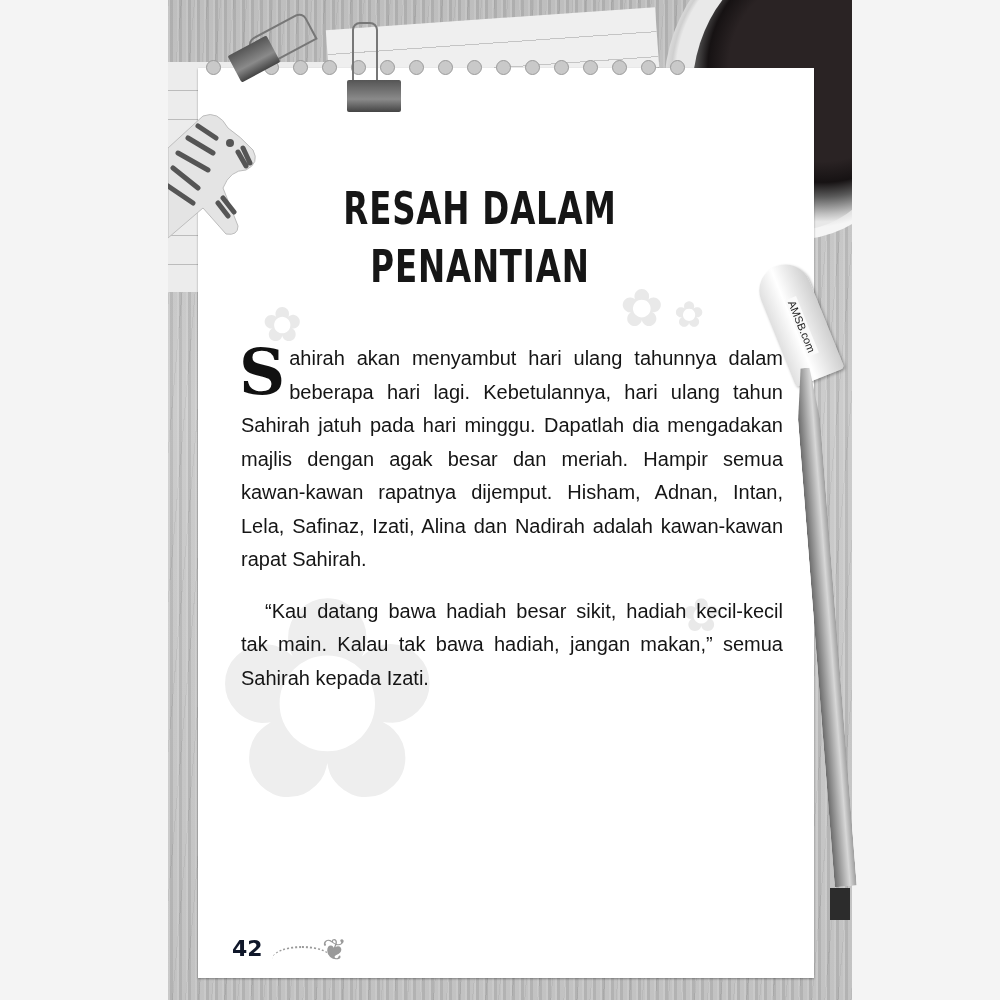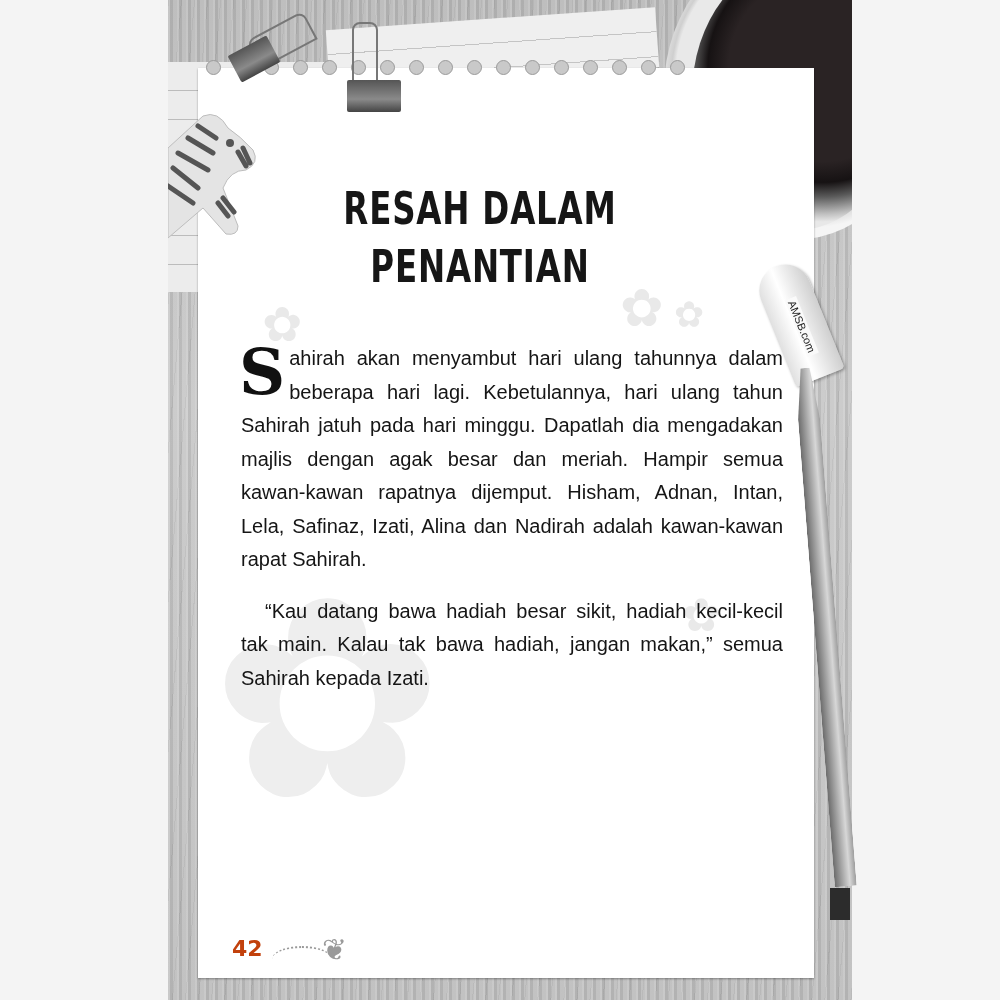--- a/index.html
+++ b/index.html
@@ -19,21 +19,21 @@
   .hole { width:13px; height:13px; border-radius:50%; background:#c9c9c9; border:1px solid #9a9a9a; margin-top:4px; }
   .clip { position:absolute; width:44px; height:30px; background:linear-gradient(180deg,#555,#8a8a8a 60%,#444); border-radius:2px; }
   .clip-wire { position:absolute; border:2px solid #777; border-radius:8px 8px 0 0; }
   .flower { position:absolute; color:#e9e9e9; }
   .title { position:absolute; left:300px; top:180px; width:360px; text-align:center;
     font-family:"DejaVu Sans Condensed","DejaVu Sans", sans-serif; font-weight:bold; font-size:44px; line-height:58px; color:#161616; letter-spacing:1px; transform:scaleX(0.82); transform-origin:center; }
   .body-text { position:absolute; left:241px; top:342px; width:542px; font-family:"Liberation Sans", sans-serif; font-size:20px; line-height:33.5px; color:#151515; text-align:justify; }
   .body-text p { margin:0 0 18px 0; }
   .body-text p.indent { text-indent:24px; }
   .dropcap { float:left; font-family:"DejaVu Serif", serif; font-weight:bold; font-size:64px; line-height:56px; margin:2px 4px 0 -2px; color:#111; }
-  .pagenum { position:absolute; left:232px; top:936px; font-family:"DejaVu Sans", sans-serif; font-weight:bold; font-size:22px; color:#c2410c; }
+  .pagenum { position:absolute; left:232px; top:936px; font-family:"DejaVu Sans", sans-serif; font-weight:bold; font-size:22px; color:#0f172a; }
   .cup { position:absolute; left:664px; top:-60px; width:260px; height:300px; border-radius:50%; background:radial-gradient(circle at 55% 45%, #e9e9e9 0 60%, #cfcfcf 62%, #f5f5f5 70%); }
   .coffee { position:absolute; left:692px; top:-40px; width:210px; height:270px; border-radius:50%;
     background:radial-gradient(circle at 62% 40%, #2a2324 0 45%, #161213 55%, #5a5a5a 62%, #bdbdbd 70%, #e8e8e8 74%); }
   .clip-right { position:absolute; left:852px; top:0; width:148px; height:1000px; background:#f4f4f4; }
   .eraser { position:absolute; left:772px; top:262px; width:52px; height:120px; border-radius:26px 26px 4px 4px; background:linear-gradient(90deg,#e0e0e0,#ffffff 40%,#cfcfcf); transform:rotate(-22deg); box-shadow:1px 2px 3px rgba(0,0,0,0.3); }
   .eraser-label { position:absolute; left:796px; top:296px; font-family:"Liberation Sans", sans-serif; font-size:11px; color:#222; transform:rotate(68deg); transform-origin:left top; white-space:nowrap; background:#fafafa; padding:0 3px; }
   .pencil { position:absolute; left:794px; top:368px; width:22px; height:520px; background:linear-gradient(90deg,#6b6b6b,#a9a9a9 40%,#d7d7d7 70%,#9c9c9c); transform:rotate(-4.5deg); transform-origin:top center; clip-path:polygon(30% 0,70% 0,100% 10%,100% 100%,0 100%,0 10%); }
   .pencil-end { position:absolute; left:830px; top:888px; width:20px; height:32px; background:#2c2c2c; }
   .zebra { position:absolute; left:168px; top:108px; width:90px; height:135px; }
   .butterfly { position:absolute; left:322px; top:932px; }

